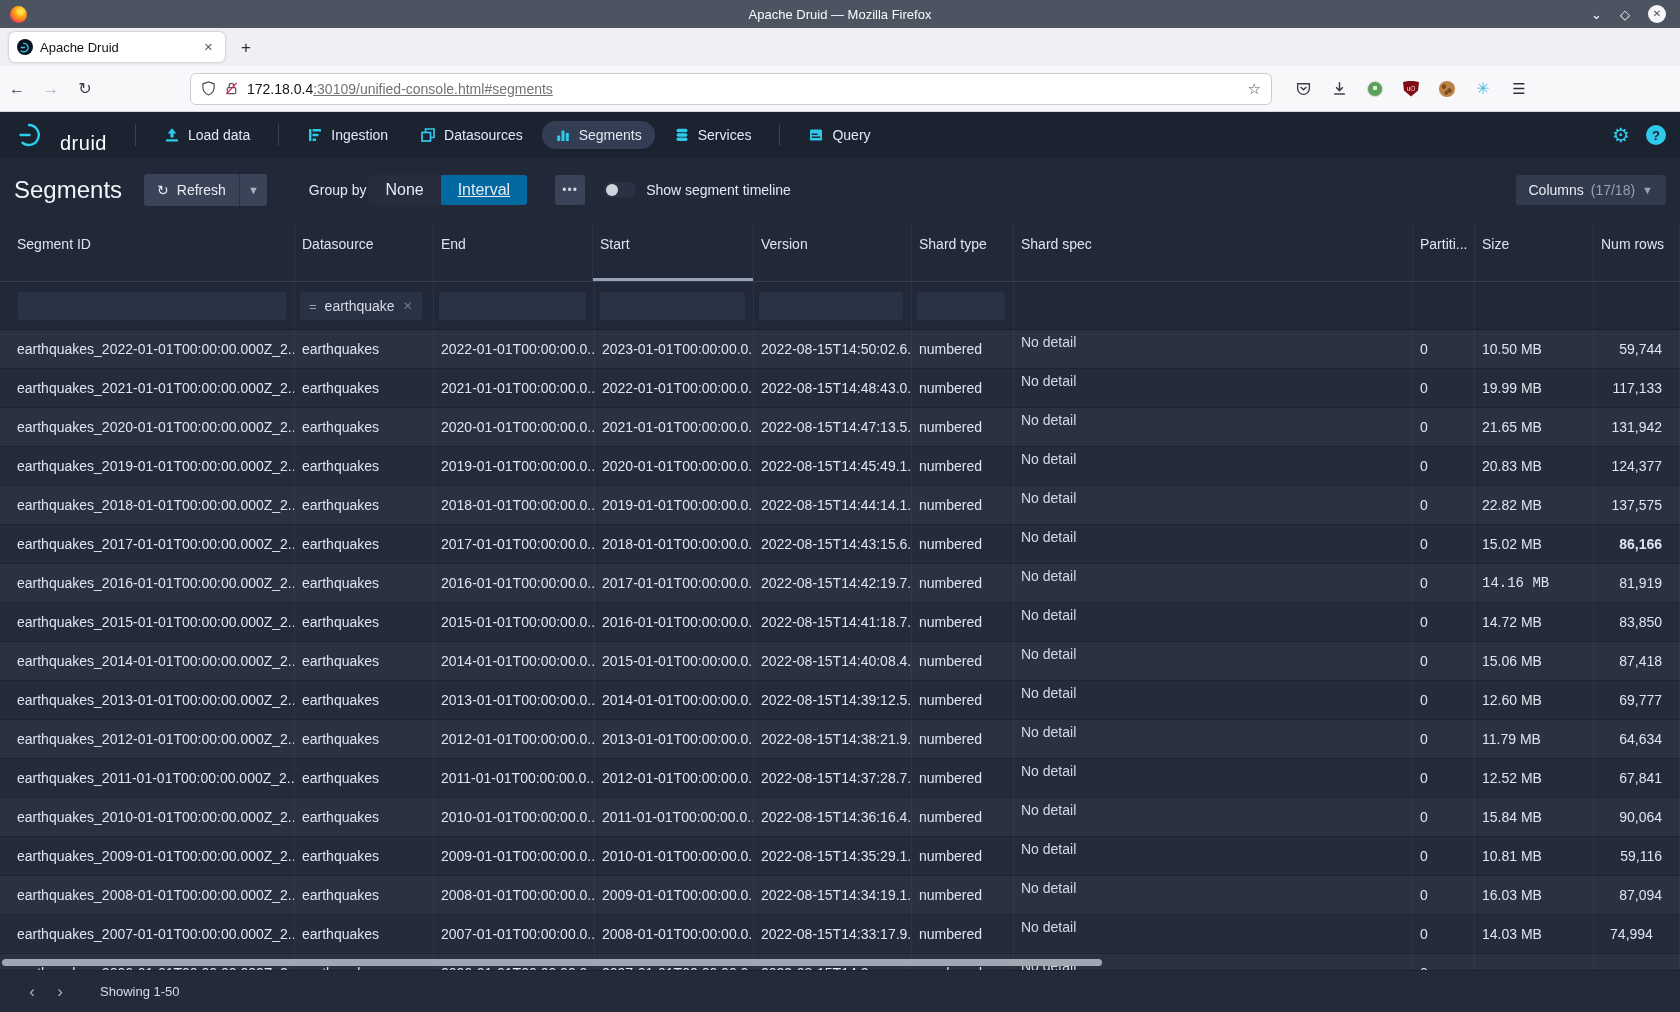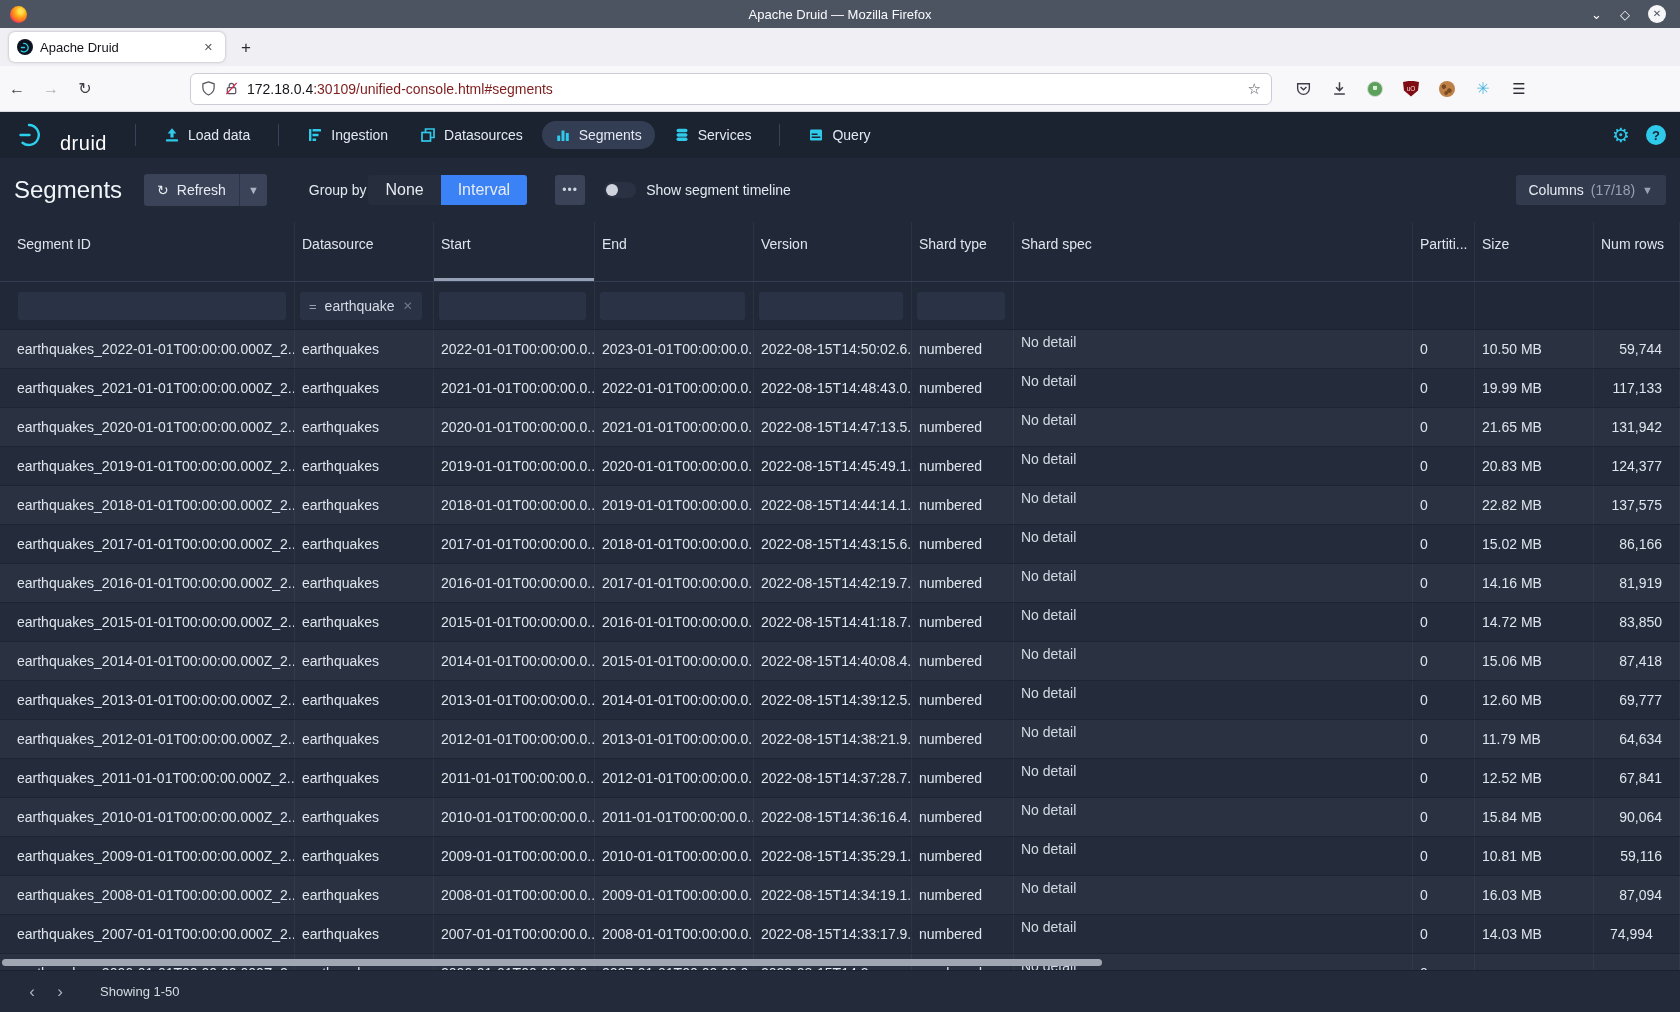--- a/index.html
+++ b/index.html
@@ -26,21 +26,21 @@
   .newtab-btn { font-size:17px; color:#2b2b33; padding:0 10px; margin:0 0 8px 6px; }
 
   .urlbar { height:46px; background:#f8f8fa; border-bottom:1px solid #d8d8df; display:flex; align-items:center; }
   .nav-btn { font-size:16px; color:#3f3f49; width:34px; text-align:center; }
   .nav-btn.disabled { color:#b3b3bc; }
   .url-field { margin-left:88px; width:1082px; height:32px; background:#fff; border:1px solid #ccccd6;
                border-radius:6px; display:flex; align-items:center; padding:0 10px; }
   .uf-ico { display:flex; align-items:center; margin-right:8px; flex:none; }
   .url-text { font-size:14px; flex:1; white-space:nowrap; overflow:hidden; }
   .url-host { color:#15141a; }
-  .url-path { color:#7f1d1d; }
+  .url-path { color:#737373;text-decoration:underline; }
   .star { color:#4a4a55; font-size:15px; flex:none; }
   .toolbar-icons { display:flex; align-items:center; gap:18px; margin-left:22px; }
   .ti { display:flex; align-items:center; justify-content:center; width:18px; height:18px; }
   .ext-green { width:16px; height:16px; border-radius:50%; background:radial-gradient(circle at 50% 42%, #dfeeda 0 20%, #5ba15b 22%); border:1px solid #cfd4cd; }
   .ext-ublock { width:16px; height:16px; background:#7e0c12; clip-path:polygon(50% 0,100% 10%,94% 62%,50% 100%,6% 62%,0 10%);
                 color:#f1dddd; font-size:6.5px; display:flex; align-items:center; justify-content:center; }
   .ext-cookie { width:16px; height:16px; border-radius:50%;
                 background:radial-gradient(circle at 30% 35%, #7a4a22 0 2px, transparent 2.5px),
                            radial-gradient(circle at 65% 60%, #7a4a22 0 2px, transparent 2.5px),
                            radial-gradient(circle at 45% 75%, #7a4a22 0 1.6px, transparent 2px),
@@ -67,21 +67,21 @@
   .btn { background:#3a4357; color:#e7ebf2; font-size:14px; height:32px; display:flex; align-items:center;
          border-radius:3px; padding:0 13px; }
   .split { display:flex; }
   .split .main { border-radius:3px 0 0 3px; gap:8px; }
   .split .caret { border-radius:0 3px 3px 0; border-left:1px solid #2c3346; width:28px; justify-content:center;
                   padding:0; color:#aab3c2; font-size:11px; }
   .groupby-label { margin-left:42px; margin-right:2px; font-size:14px; color:#e3e9f2; }
   .seg-group { display:flex; border-radius:3px; overflow:hidden; }
   .seg-btn { height:30px; display:flex; align-items:center; padding:0 17px; font-size:16px; color:#e7ebf2; }
   .seg-btn.selected { background:#262d3c; }
-  .seg-btn.unselected { background:#3b82f6; }
+  .seg-btn.unselected { background:#0369a1;text-decoration:underline; }
   .more-btn { margin-left:28px; width:30px; height:30px; justify-content:center; padding:0; letter-spacing:1px;
               color:#cdd4df; font-size:12px; }
   .toggle { margin-left:19px; width:32px; height:16px; border-radius:8px; background:#2a3142; position:relative; flex:none; }
   .toggle .knob { position:absolute; left:2px; top:2px; width:12px; height:12px; border-radius:50%; background:#cfd4dc; }
   .toggle-label { margin-left:10px; font-size:14px; color:#e3e9f2; }
   .columns-btn { margin-left:auto; height:30px; gap:7px; background:#323b4e; }
   .columns-count { color:#98a2b3; }
   .columns-caret { color:#98a2b3; font-size:11px; }
 
   
@@ -285,22 +285,22 @@
   <div class="btn columns-btn">
     <span>Columns</span>
     <span class="columns-count">(17/18)</span>
     <span class="columns-caret">▼</span>
   </div>
 </div>
 
 <div class="t-header">
     <div class="th first" style="width: 295px;">Segment ID</div>
     <div class="th" style="width: 139px;">Datasource</div>
+    <div class="th" style="width: 159px;">End</div>
     <div class="th sorted" style="width: 161px;">Start</div>
-    <div class="th" style="width: 159px;">End</div>
     <div class="th" style="width: 158px;">Version</div>
     <div class="th" style="width: 102px;">Shard type</div>
     <div class="th" style="width: 399px;">Shard spec</div>
     <div class="th" style="width: 62px;">Partiti...</div>
     <div class="th" style="width: 119px;">Size</div>
     <div class="th right" style="width: 86px;">Num rows</div>
   </div>
 <div class="f-row">
     <div class="fc first" style="width: 295px;">
       <div class="f-input"></div>
@@ -392,32 +392,32 @@
       <div class="tr dark">
         <div class="td first" style="width: 295px;">earthquakes_2017-01-01T00:00:00.000Z_2...</div>
         <div class="td" style="width: 139px;">earthquakes</div>
         <div class="td" style="width: 161px;">2017-01-01T00:00:00.0...</div>
         <div class="td" style="width: 159px;">2018-01-01T00:00:00.0...</div>
         <div class="td" style="width: 158px;">2022-08-15T14:43:15.6...</div>
         <div class="td" style="width: 102px;">numbered</div>
         <div class="td top" style="width: 399px;">No detail</div>
         <div class="td" style="width: 62px;">0</div>
         <div class="td" style="width: 119px;">15.02 MB</div>
-        <div class="td right" style="width: 86px;">86,166</div>
+        <div class="td right" style="width: 86px; font-weight: bold;">86,166</div>
       </div>
       <div class="tr light">
         <div class="td first" style="width: 295px;">earthquakes_2016-01-01T00:00:00.000Z_2...</div>
         <div class="td" style="width: 139px;">earthquakes</div>
         <div class="td" style="width: 161px;">2016-01-01T00:00:00.0...</div>
         <div class="td" style="width: 159px;">2017-01-01T00:00:00.0...</div>
         <div class="td" style="width: 158px;">2022-08-15T14:42:19.7...</div>
         <div class="td" style="width: 102px;">numbered</div>
         <div class="td top" style="width: 399px;">No detail</div>
         <div class="td" style="width: 62px;">0</div>
-        <div class="td" style="width: 119px;">14.16 MB</div>
+        <div class="td" style="width: 119px; font-family: Liberation Mono, monospace;">14.16 MB</div>
         <div class="td right" style="width: 86px;">81,919</div>
       </div>
       <div class="tr dark">
         <div class="td first" style="width: 295px;">earthquakes_2015-01-01T00:00:00.000Z_2...</div>
         <div class="td" style="width: 139px;">earthquakes</div>
         <div class="td" style="width: 161px;">2015-01-01T00:00:00.0...</div>
         <div class="td" style="width: 159px;">2016-01-01T00:00:00.0...</div>
         <div class="td" style="width: 158px;">2022-08-15T14:41:18.7...</div>
         <div class="td" style="width: 102px;">numbered</div>
         <div class="td top" style="width: 399px;">No detail</div>

